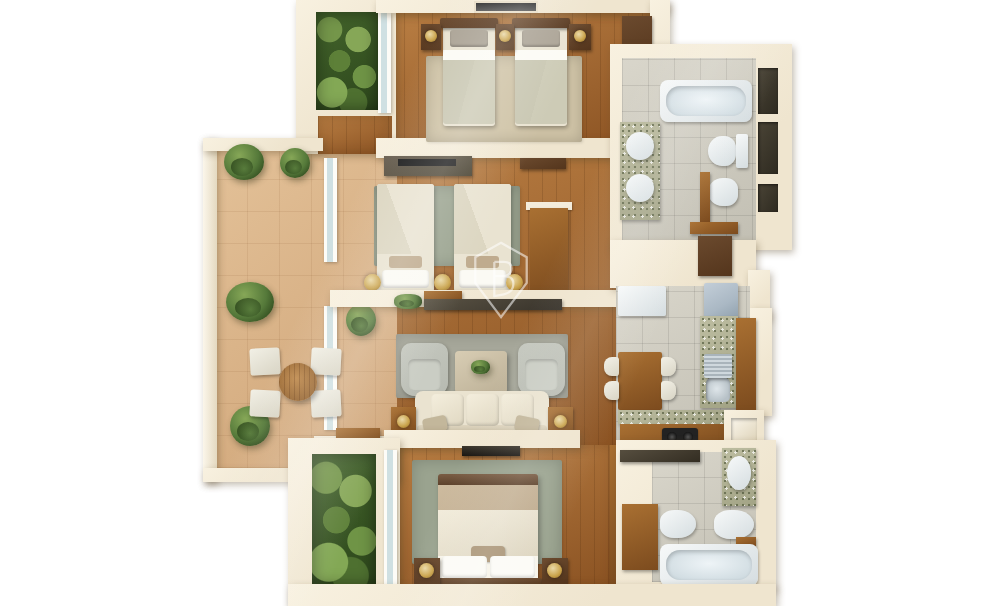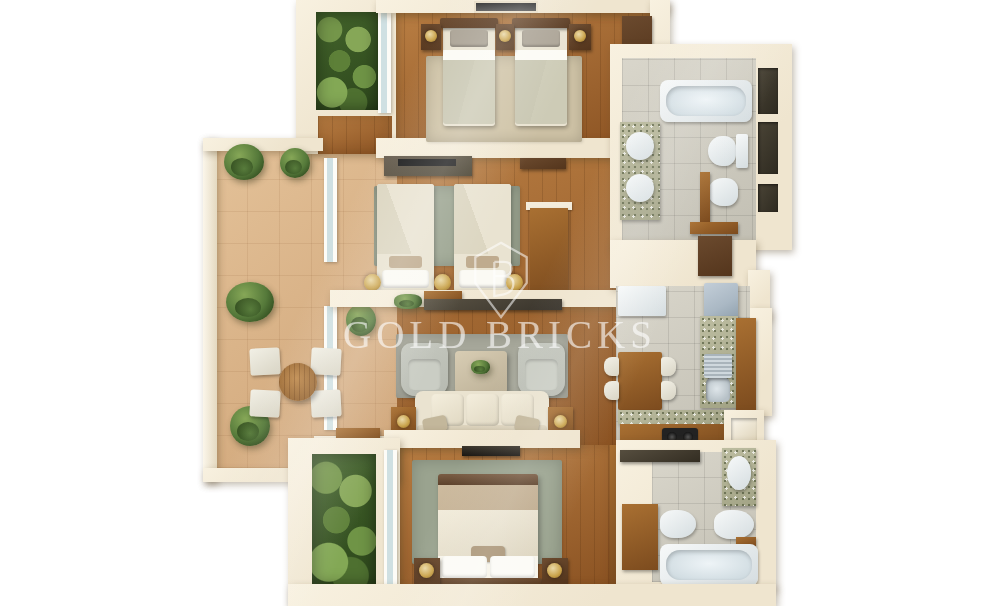--- a/index.html
+++ b/index.html
@@ -216,15 +216,14 @@
   </div>
 
   <div class="a wall" style="left:288px;top:584px;width:488px;height:22px;"></div>
 
   <div class="a streaks" style="left:196px;top:0;width:600px;height:606px;"></div>
 
   <svg class="a" style="left:470px;top:240px;width:62px;height:80px;" viewBox="0 0 64 84">
     <path class="wmStroke" d="M32 3 L59 18 L59 45 L32 81 L5 45 L5 18 Z"></path>
     <path class="wmStroke" d="M25 23 L25 60 M25 23 H35 Q43 23 43 30 Q43 37 35 38 H25 M35 38 Q45 38 45 46 Q45 55 35 57 L25 59"></path>
   </svg>
-  <div class="a" id="wm-text" style="left:200px;top:312px;width:600px;height:46px;">GOLD BRICKS</div>
 
 </div>
 
 </body></html>

